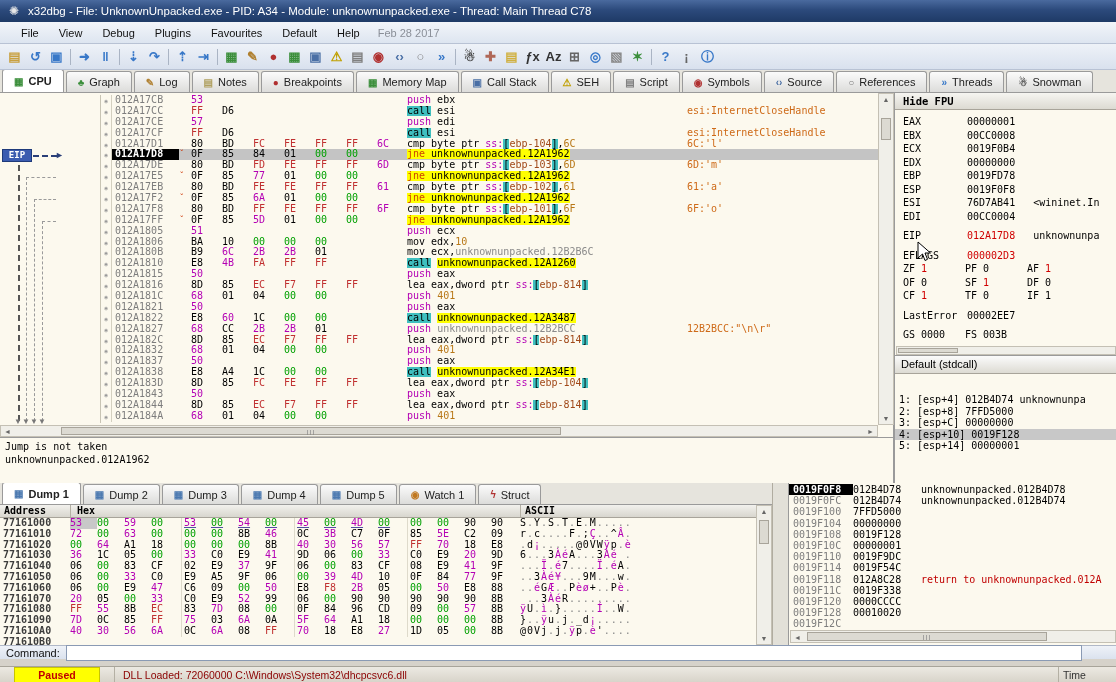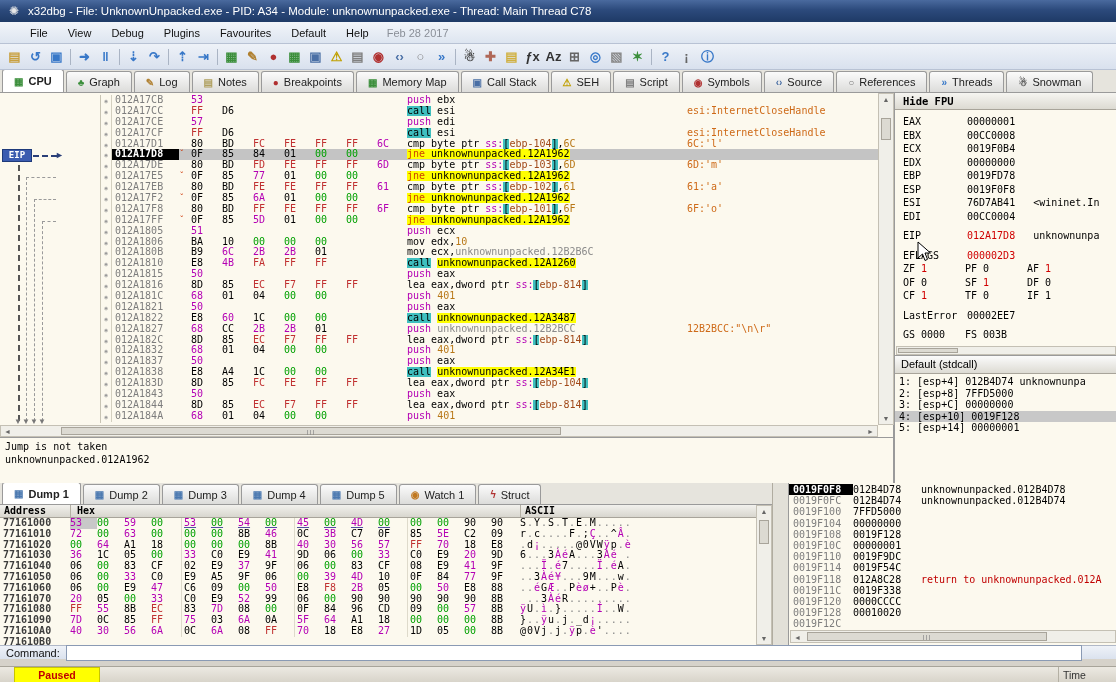--- a/index.html
+++ b/index.html
@@ -9,21 +9,21 @@
 
   
   #titlebar { position:absolute; left:0; top:0; width:1116px; height:22px;
     background:linear-gradient(180deg,#4a6a9e 0%,#2c4a7c 45%,#1e3a66 100%);
     color:#fff; display:flex; align-items:center; padding-left:6px; gap:6px; }
   #titlebar .app-ico { color:#e8e8e8; font-size:12px; width:16px; text-align:center; }
   #titlebar .ttl { font-size:11.5px; white-space:nowrap; overflow:hidden; }
 
   #menubar { position:absolute; left:0; top:22px; width:1116px; height:22px;
     background:linear-gradient(180deg,#f2f5fa,#dde5f0); border-bottom:1px solid #b8c2d4;
-    display:flex; align-items:center; padding-left:20px; }
+    display:flex; align-items:center; padding-left:11px; }
   #menubar .mi { padding:3px 10px; color:#111; cursor:default; }
   #menubar .mdate { color:#8a8f98; padding-left:8px; }
 
   #toolbar { position:absolute; left:0; top:44px; width:1116px; height:26px;
     background:linear-gradient(180deg,#eef2f8,#d9e1ee); border-bottom:1px solid #b8c2d4;
     display:flex; align-items:center; padding-left:4px; }
   #toolbar .tbi { width:21px; height:20px; display:flex; align-items:center; justify-content:center;
     font-size:13px; font-weight:bold; border-radius:2px; }
   #toolbar .tbsep { width:1px; height:16px; background:#aab4c4; margin:0 3px; }
 
@@ -97,21 +97,21 @@
   .fl { display:inline-block; width:62px; }
   .fv { color:#000; } .fv.red { color:#d00000; }
   #regs-hsb { left:1px; top:253px; width:220px; height:9px; }
   #regcursor { position:absolute; left:22px; top:148px; z-index:5; }
 
   
   #args { position:absolute; left:894px; top:355px; width:222px; height:128px; border-left:1px solid #9a9a9a; border-top:1px solid #9a9a9a; }
   #args-head { position:absolute; left:0; top:0; width:250px; height:18px;
     background:linear-gradient(180deg,#fbfbfb,#dddbd3); border-bottom:1px solid #a8a49a;
     font-size:11px; padding:2px 0 0 6px; color:#000; }
-  #args-body { position:absolute; left:0; top:18px; width:222px; height:110px; padding-top:2px; overflow:hidden; }
+  #args-body { position:absolute; left:0; top:18px; width:222px; height:110px; padding-top:20px; overflow:hidden; }
   .arow { height:11.5px; line-height:11.5px; font-family:"DejaVu Sans Mono",monospace; font-size:10px; white-space:pre; padding-left:4px; }
   .arow.sel { background:#c8c8c8; }
 
   
   #dumptabs { position:absolute; left:0; top:483px; width:772px; height:22px; background:#e6e4dd;
     border-bottom:1px solid #9a9a9a; display:flex; align-items:flex-end; overflow:hidden; }
   #dumptabs .tab { height:20px; font-size:11px; }
   #dumptabs .tab.active { height:22px; font-weight:bold; }
 
   #dump { position:absolute; left:0; top:505px; width:772px; height:140px; }
@@ -475,14 +475,15 @@
   </div>
 </div>
 
 <div id="cmdbar">
   <label>Command:</label>
   <input type="text" value="" style="">
 </div>
 
 <div id="statusbar">
   <div id="paused">Paused</div>
+  <div id="statusmsg">DLL Loaded: 72060000 C:\Windows\System32\dhcpcsvc6.dll</div>
   <div id="statusright">Time</div>
 </div>
 
 </body></html>

